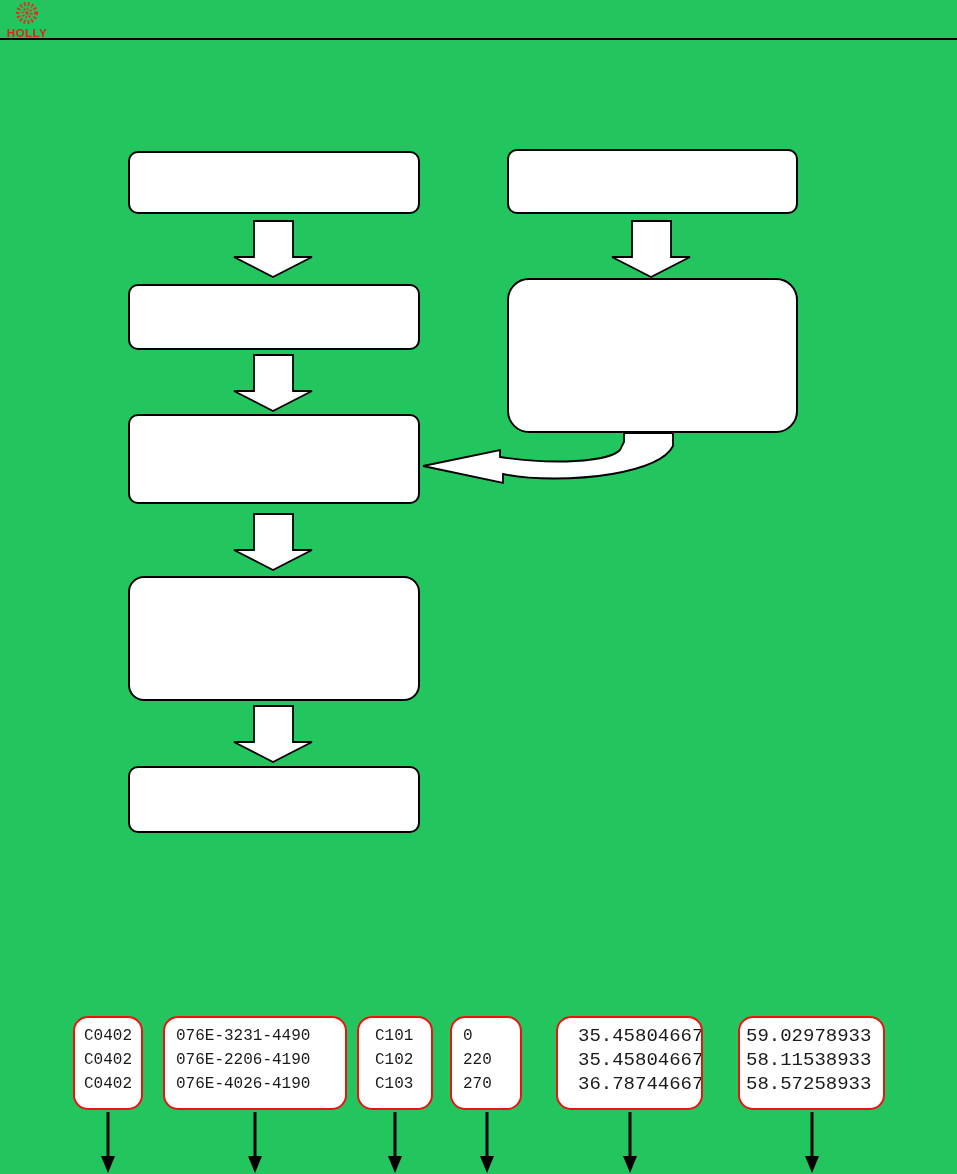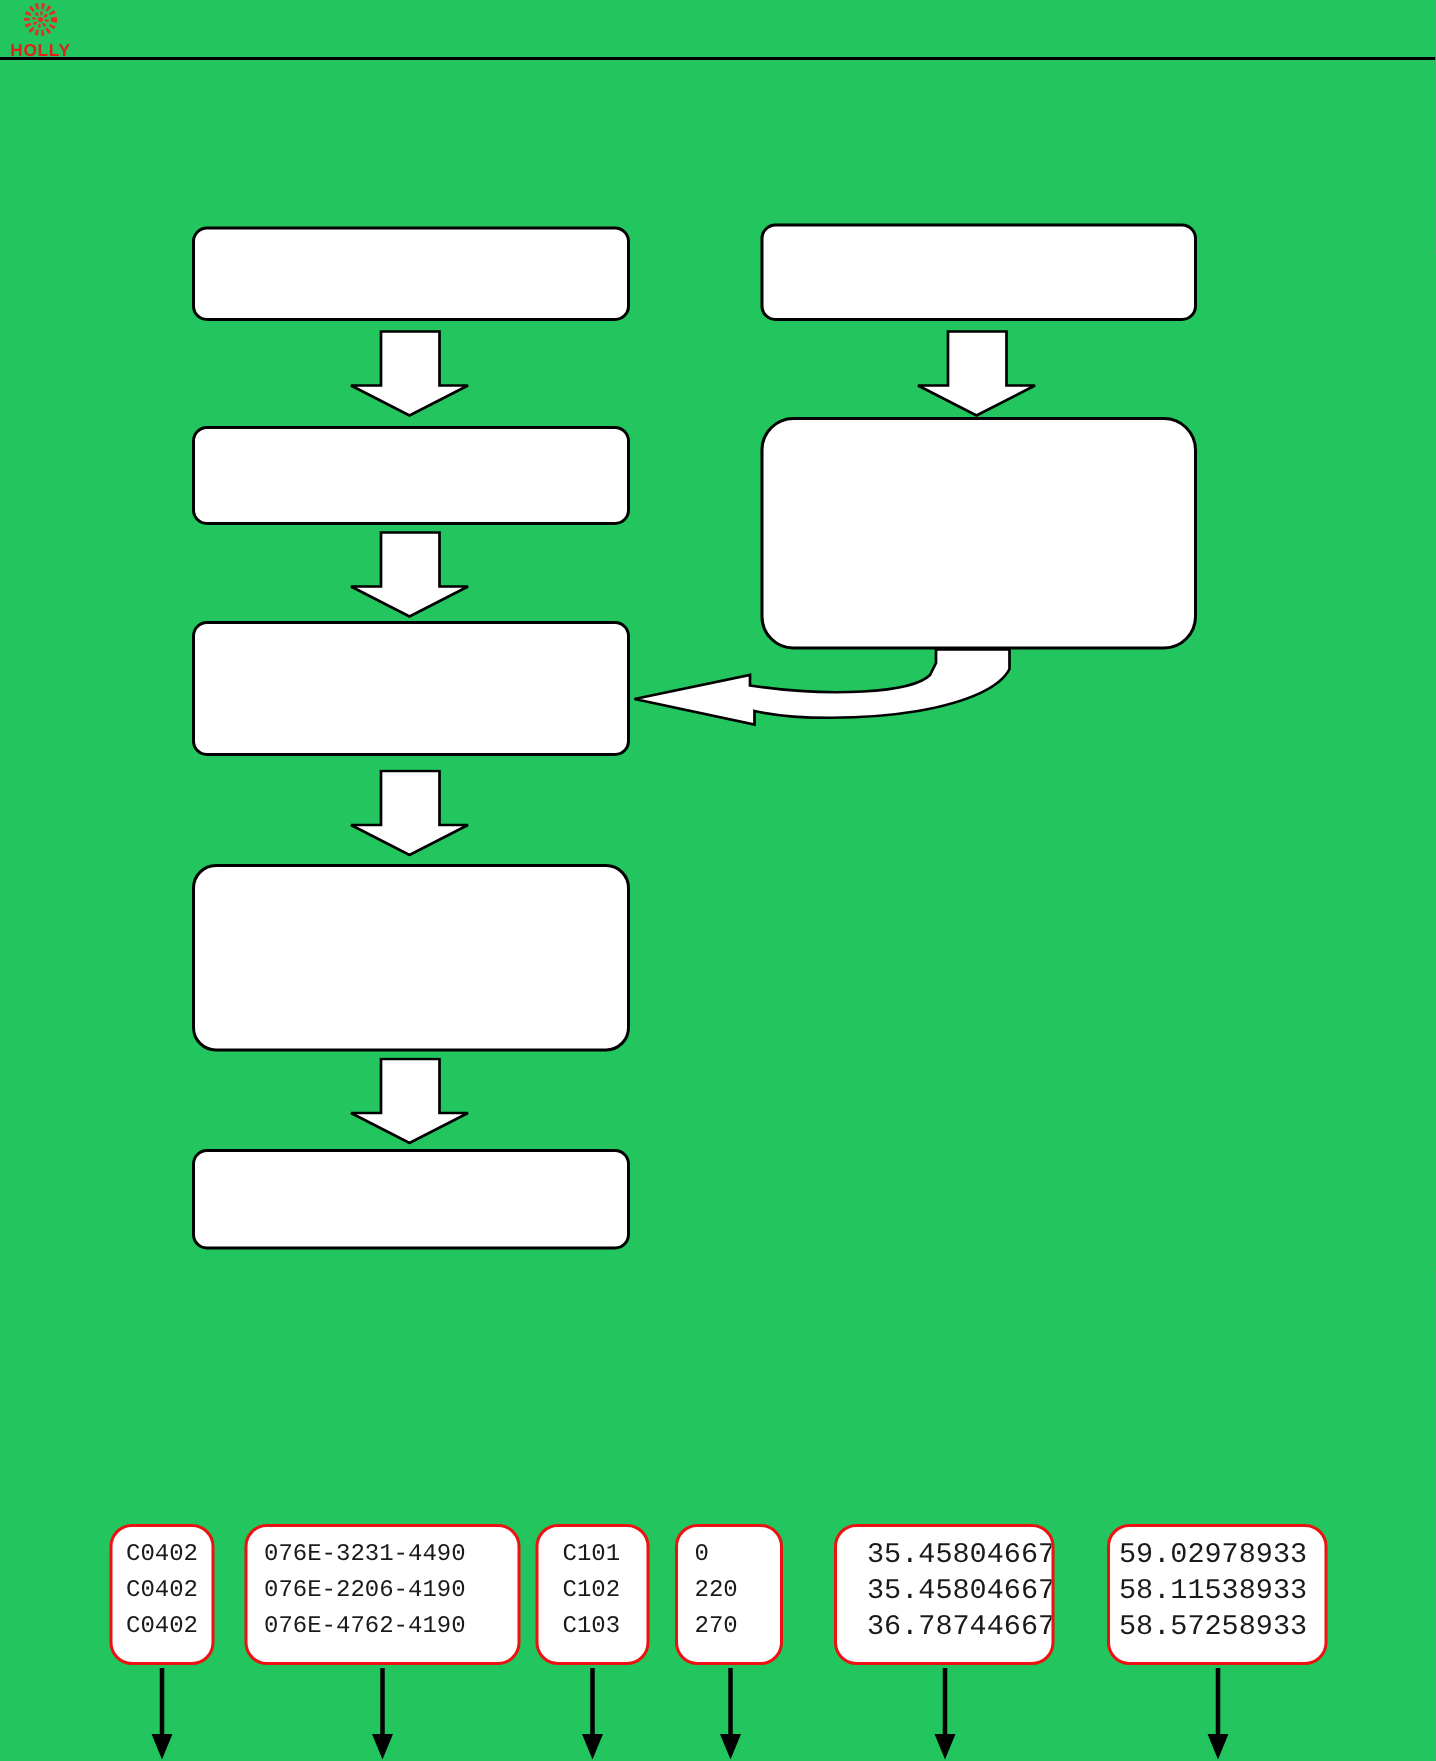--- a/index.html
+++ b/index.html
@@ -117,21 +117,21 @@
 
   <div>
     <div class="dbox c1">
       <div>C0402</div>
       <div>C0402</div>
       <div>C0402</div>
     </div>
     <div class="dbox c2">
       <div>076E-3231-4490</div>
       <div>076E-2206-4190</div>
-      <div>076E-4762-4190</div>
+      <div>076E-4026-4190</div>
     </div>
     <div class="dbox c3">
       <div>C101</div>
       <div>C102</div>
       <div>C103</div>
     </div>
     <div class="dbox c4">
       <div>0</div>
       <div>220</div>
       <div>270</div>

